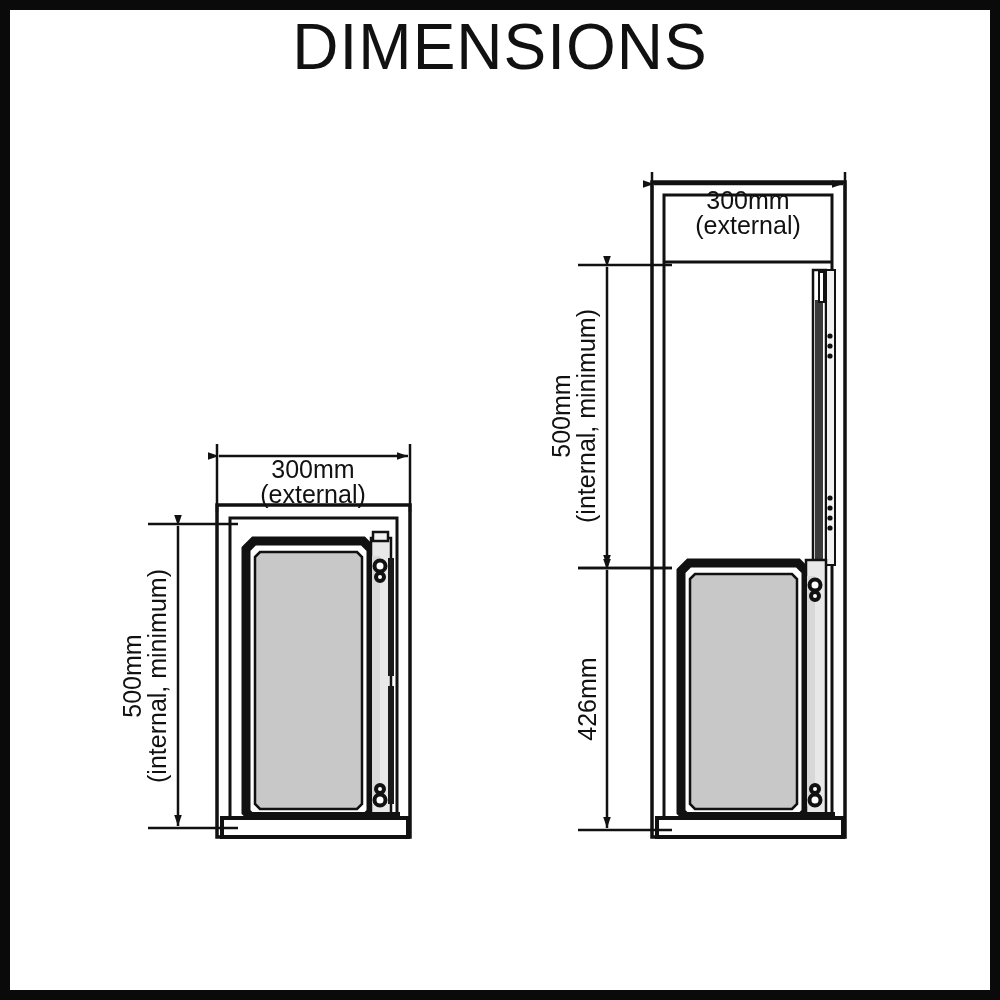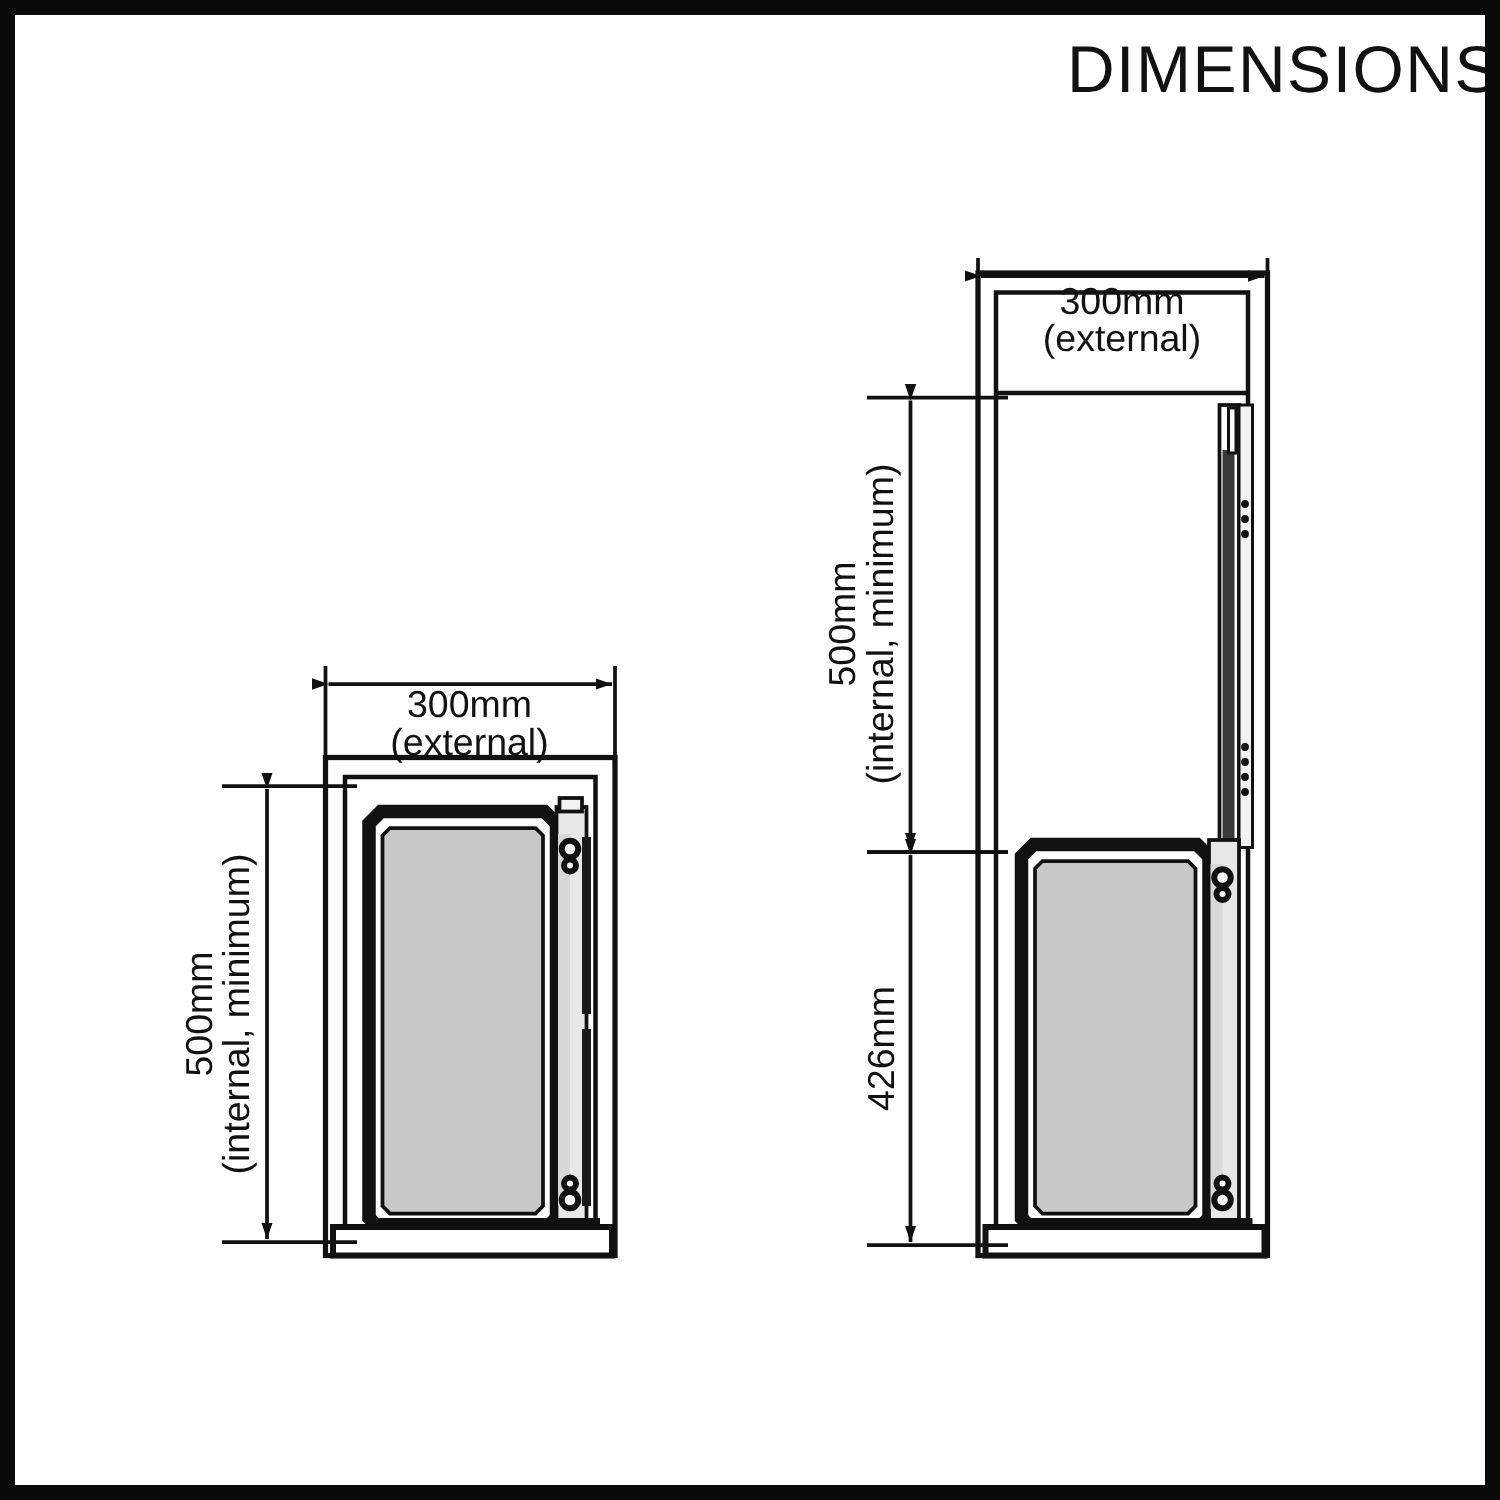--- a/index.html
+++ b/index.html
@@ -22,22 +22,22 @@
     height: 1000px;
     box-sizing: border-box;
     border: 10px solid #0a0a0a;
     pointer-events: none;
   }
   .title {
     position: absolute;
     left: 0;
     top: 8px;
     width: 1000px;
-    text-align: right;
-    font-size: 44px;
+    text-align: center;
+    font-size: 64px;
     font-weight: 400;
     letter-spacing: 1px;
     color: #111111;
     font-family: "Liberation Sans", sans-serif;
     line-height: 78px;
     white-space: nowrap;
   }
   svg.draw {
     position: absolute;
     left: 0; top: 0;

